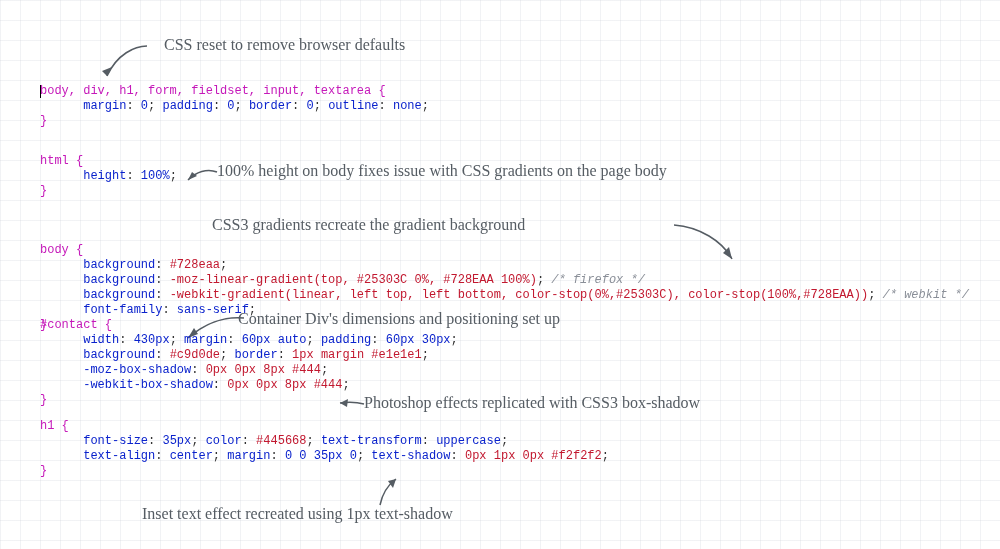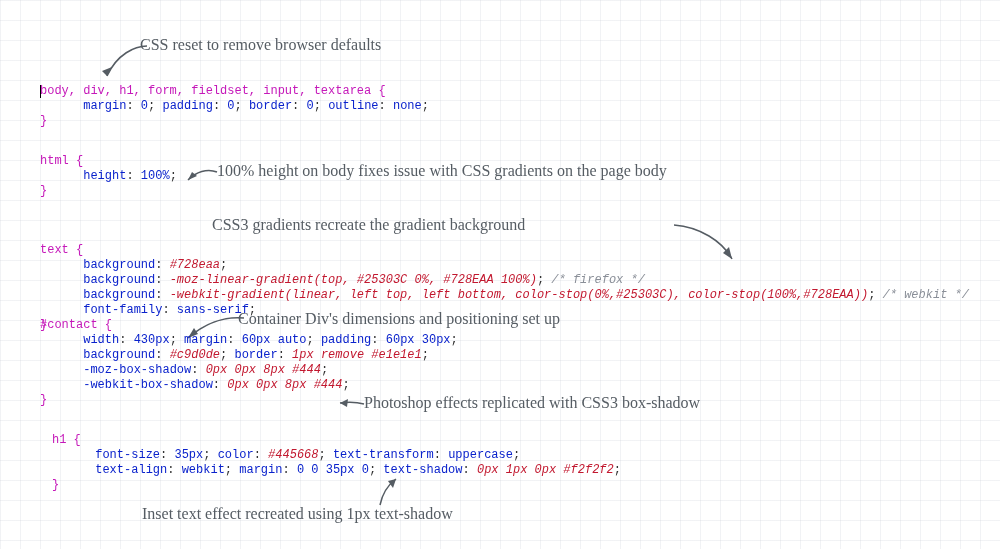--- a/index.html
+++ b/index.html
@@ -20,21 +20,21 @@
     font-family: Menlo, Consolas, "Courier New", monospace;
     font-size: 12px;
     line-height: 15px;
     white-space: pre;
     color: #333;
   }
   .sel  { color: #c518b9; }  
   .prop { color: #0a22cc; }  
   .num  { color: #0a22cc; }  
   .val  { color: #0a22cc; }  
-  .colr { color: #c2182f; font-style: italic; }  
+  .colr { color: #c2182f; }  
   .comm { color: #8a8f98; font-style: italic; margin-top: 32px; }
   .brace{ color: #c518b9; }
 
   .annot {
     position: absolute;
     font-family: "Comic Sans MS", "Segoe Script", "Bradley Hand", cursive;
     font-size: 16px;
     color: #555c63;
     white-space: nowrap;
   }
@@ -48,21 +48,21 @@
   .cursor {
     position: absolute;
     width: 1px;
     height: 13px;
     background: #000;
   }
 </style>
 </head>
 <body>
 
-<div class="annot" style="left:140px; top:36px;">CSS reset to remove browser defaults</div>
+<div class="annot" style="left:164px; top:36px;">CSS reset to remove browser defaults</div>
 <div class="annot" style="left:217px; top:162px;">100% height on body fixes issue with CSS gradients on the page body</div>
 <div class="annot" style="left:212px; top:216px;">CSS3 gradients recreate the gradient background</div>
 <div class="annot" style="left:238px; top:310px;">Container Div's dimensions and positioning set up</div>
 <div class="annot" style="left:364px; top:394px;">Photoshop effects replicated with CSS3 box-shadow</div>
 <div class="annot" style="left:142px; top:505px;text-align:right;">Inset text effect recreated using 1px text-shadow</div>
 
 <svg class="arrow" style="left:95px; top:42px;" width="60" height="42">
   <path d="M52,4 C40,4 22,12 12,34"></path>
   <polygon class="head" points="12,34 17,25 7,29"></polygon>
 </svg>
@@ -90,30 +90,30 @@
 <div class="cursor" style="left:40px; top:85px;"></div>
 
 <div class="code" style="top:84px;"><span class="sel">body, div, h1, form, fieldset, input, textarea</span> <span class="brace">{</span>
       <span class="prop">margin</span>: <span class="num">0</span>; <span class="prop">padding</span>: <span class="num">0</span>; <span class="prop">border</span>: <span class="num">0</span>; <span class="prop">outline</span>: <span class="val">none</span>;
 <span class="brace">}</span></div>
 
 <div class="code" style="top:154px;"><span class="sel">html</span> <span class="brace">{</span>
       <span class="prop">height</span>: <span class="num">100%</span>;
 <span class="brace">}</span></div>
 
-<div class="code" style="top:243px;"><span class="sel">text</span> <span class="brace">{</span>
+<div class="code" style="top:243px;"><span class="sel">body</span> <span class="brace">{</span>
       <span class="prop">background</span>: <span class="colr">#728eaa</span>;
       <span class="prop">background</span>: <span class="colr">-moz-linear-gradient(top, #25303C 0%, #728EAA 100%)</span>; <span class="comm">/* firefox */</span>
       <span class="prop">background</span>: <span class="colr">-webkit-gradient(linear, left top, left bottom, color-stop(0%,#25303C), color-stop(100%,#728EAA))</span>; <span class="comm">/* webkit */</span>
       <span class="prop">font-family</span>: <span class="val">sans-serif</span>;
 <span class="brace">}</span></div>
 
 <div class="code" style="top:318px;"><span class="sel">#contact</span> <span class="brace">{</span>
       <span class="prop">width</span>: <span class="num">430px</span>; <span class="prop">margin</span>: <span class="num">60px auto</span>; <span class="prop">padding</span>: <span class="num">60px 30px</span>;
-      <span class="prop">background</span>: <span class="colr">#c9d0de</span>; <span class="prop">border</span>: <span class="colr">1px remove #e1e1e1</span>;
+      <span class="prop">background</span>: <span class="colr">#c9d0de</span>; <span class="prop">border</span>: <span class="colr">1px margin #e1e1e1</span>;
       <span class="prop">-moz-box-shadow</span>: <span class="colr">0px 0px 8px #444</span>;
       <span class="prop">-webkit-box-shadow</span>: <span class="colr">0px 0px 8px #444</span>;
 <span class="brace">}</span></div>
 
-<div class="code" style="top:433px;margin-left:12px;"><span class="sel">h1</span> <span class="brace">{</span>
+<div class="code" style="top:419px;"><span class="sel">h1</span> <span class="brace">{</span>
       <span class="prop">font-size</span>: <span class="num">35px</span>; <span class="prop">color</span>: <span class="colr">#445668</span>; <span class="prop">text-transform</span>: <span class="val">uppercase</span>;
-      <span class="prop">text-align</span>: <span class="val">webkit</span>; <span class="prop">margin</span>: <span class="num">0 0 35px 0</span>; <span class="prop">text-shadow</span>: <span class="colr">0px 1px 0px #f2f2f2</span>;
+      <span class="prop">text-align</span>: <span class="val">center</span>; <span class="prop">margin</span>: <span class="num">0 0 35px 0</span>; <span class="prop">text-shadow</span>: <span class="colr">0px 1px 0px #f2f2f2</span>;
 <span class="brace">}</span></div>
 
 </body></html>

